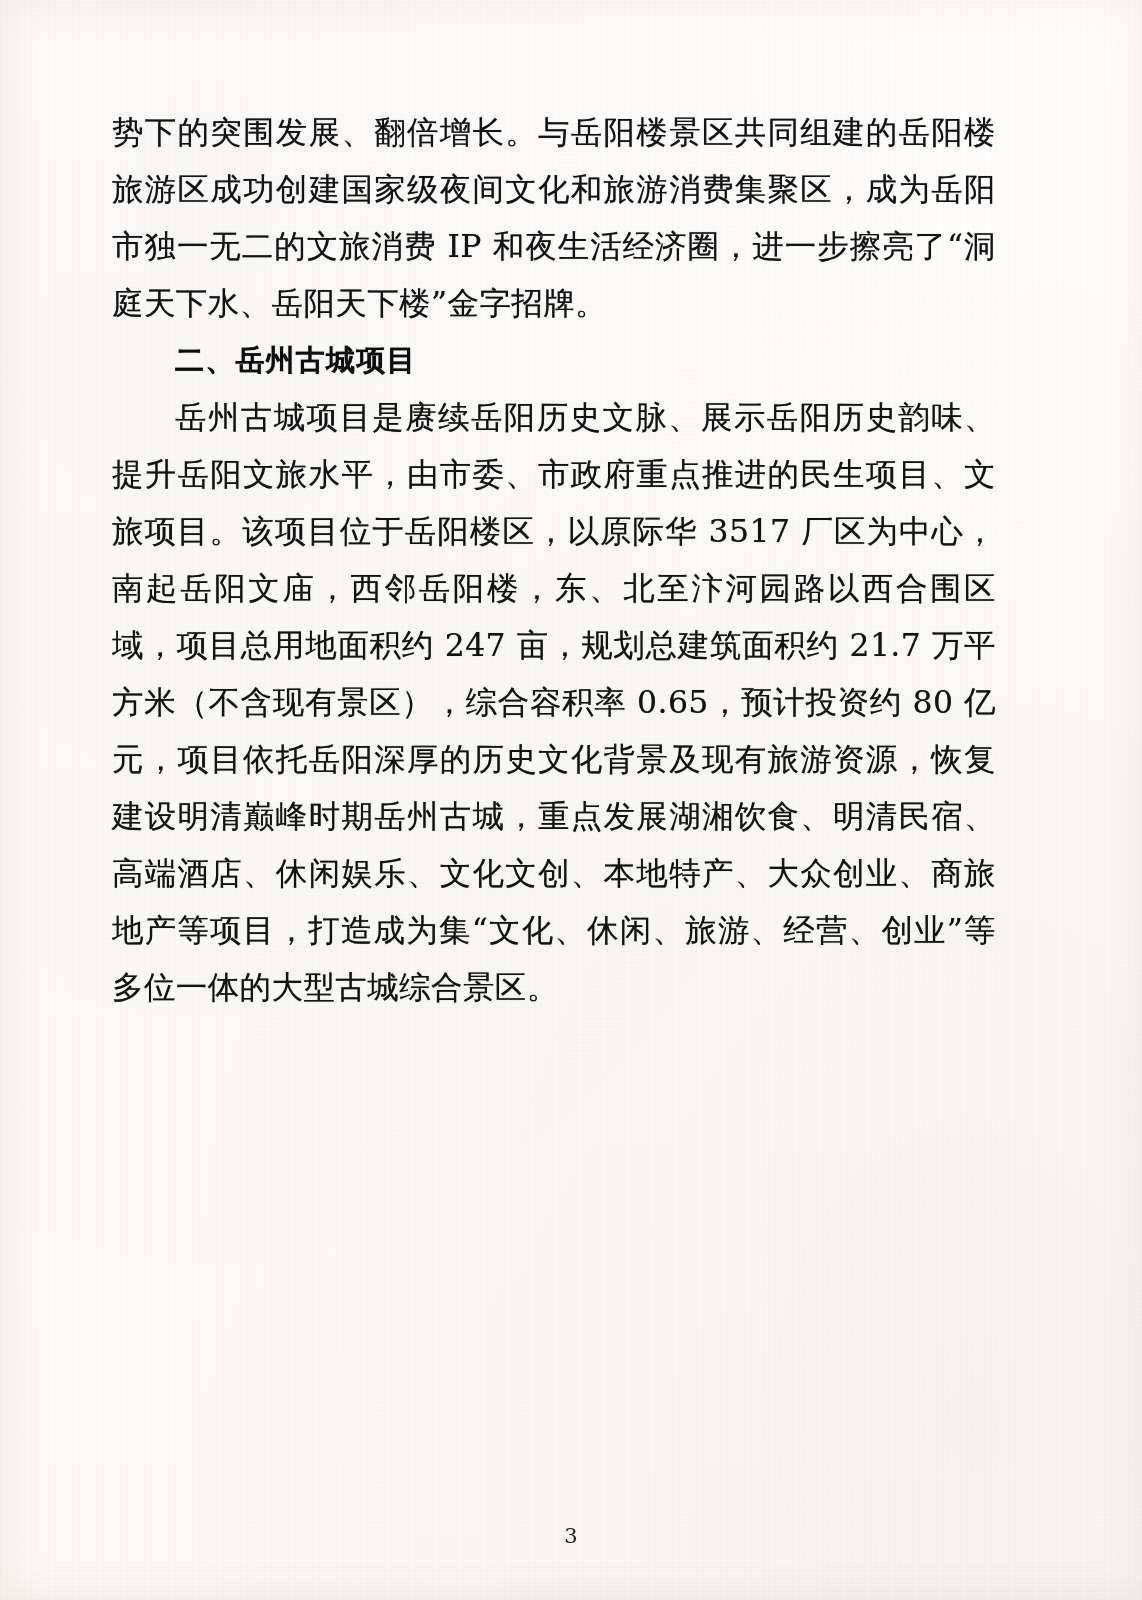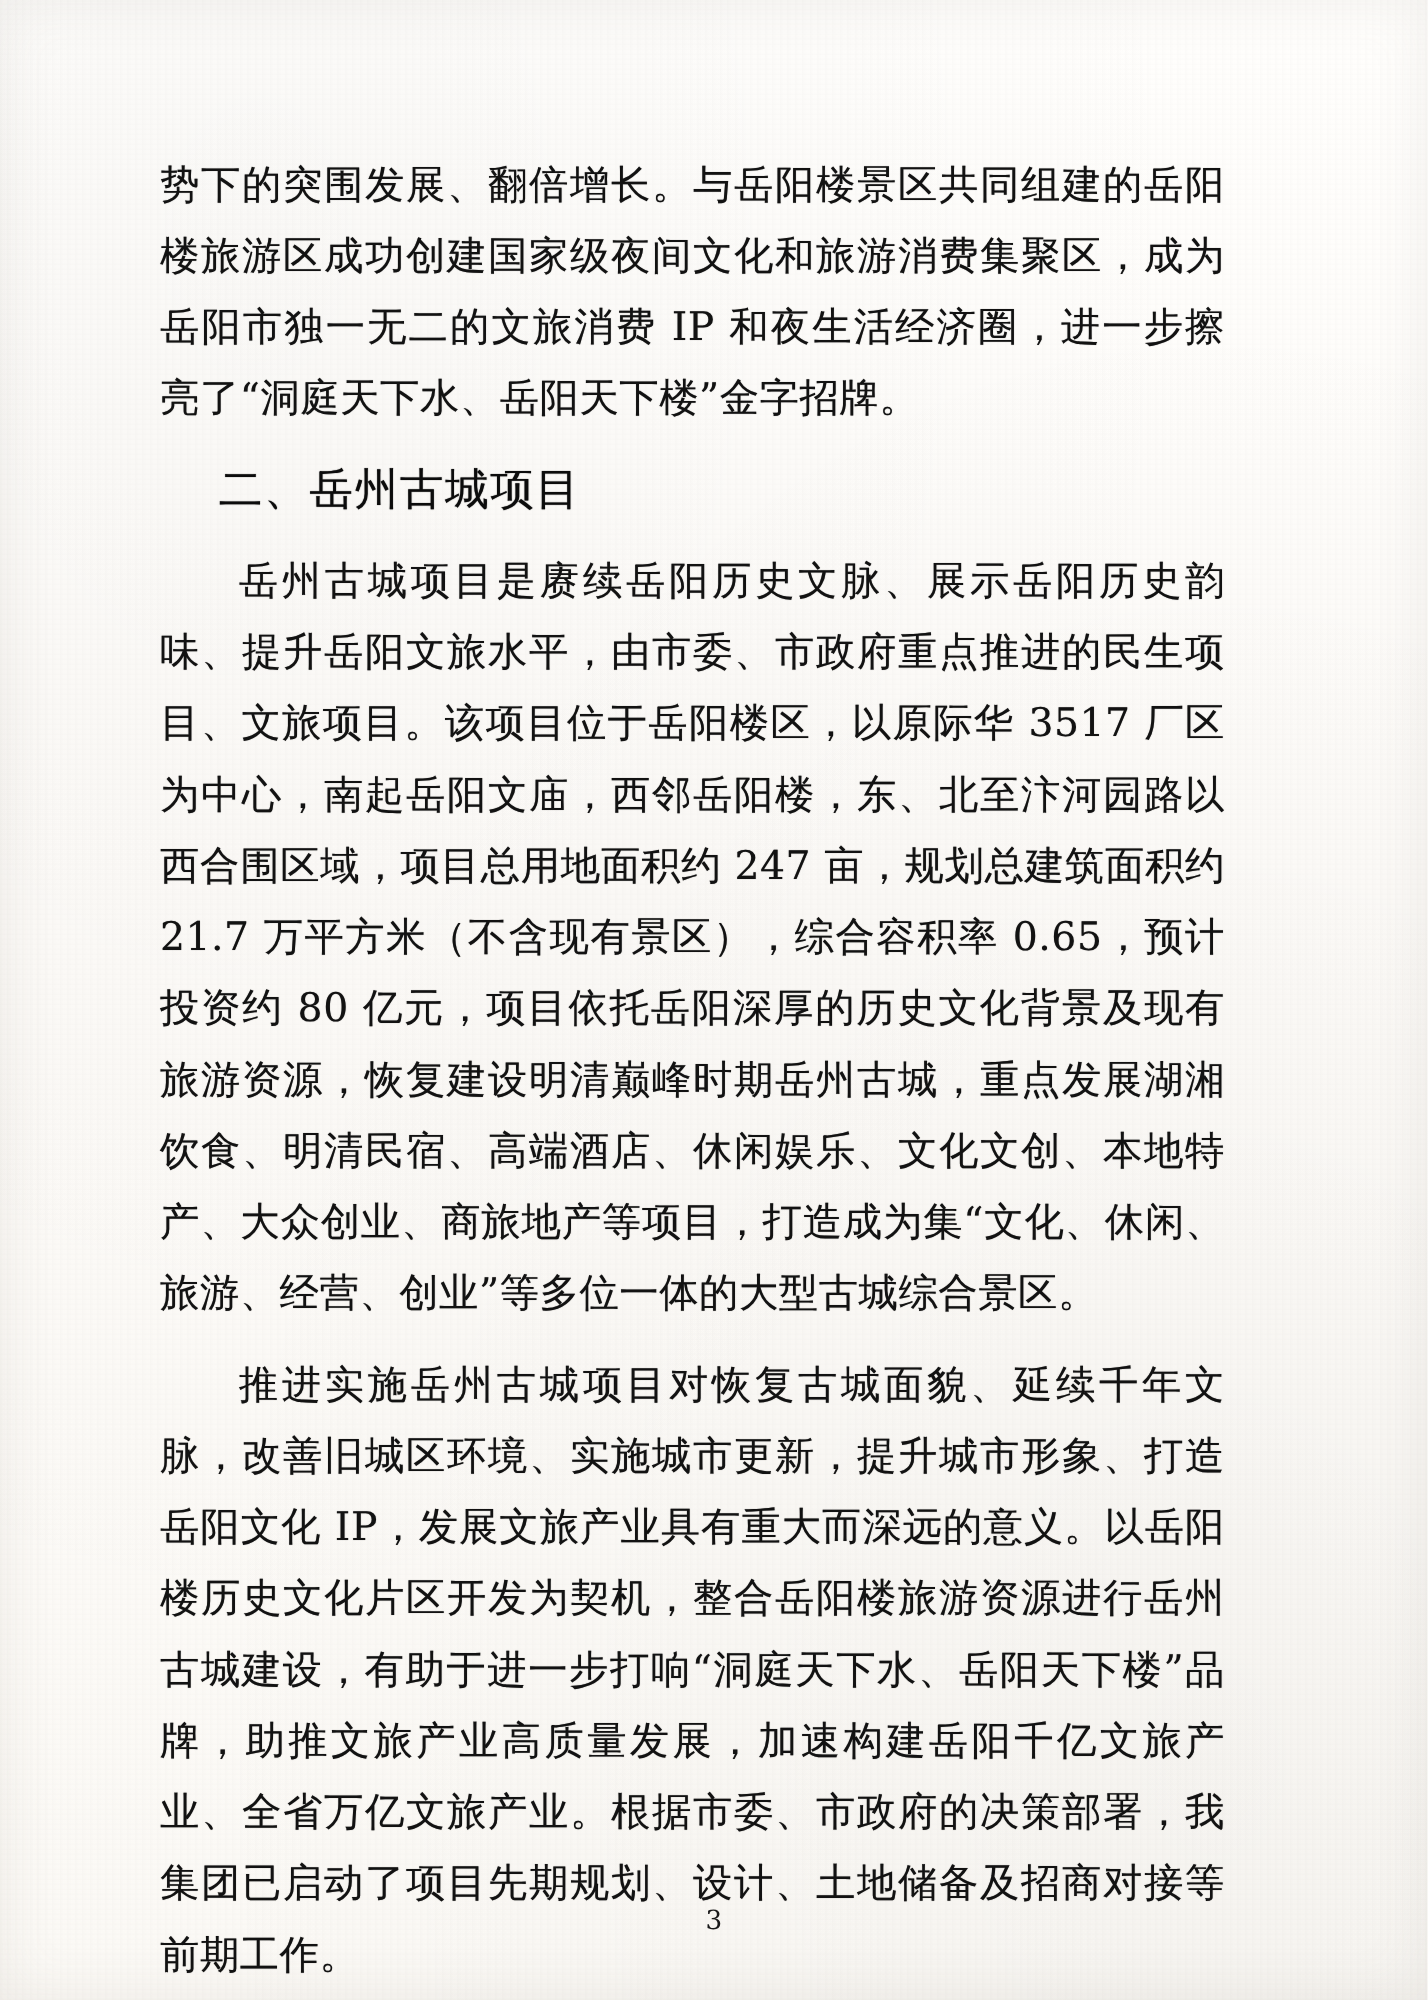--- a/index.html
+++ b/index.html
@@ -24,39 +24,39 @@
       radial-gradient(ellipse at 85% 88%, rgba(0,0,0,0.022), rgba(0,0,0,0) 62%),
       linear-gradient(180deg, #fffefc 0%, #fdfbf8 45%, #fbf9f5 100%);
   }
   .content {
     position: absolute;
     left: 112px;
     top: 104px;
     width: 884px;
   }
   p {
-    margin: 16px;
+    margin: 0;
     color: #121212;
     font-size: 31.5px;
     line-height: 57px;
     letter-spacing: 0.4px;
     text-align: justify;
     text-justify: inter-character;
     font-weight: 500;
     text-shadow: 0 0 0.7px rgba(0,0,0,0.55);
   }
   p.indent {
     text-indent: 63px;
   }
   .heading {
     margin: 0;
     color: #0c0c0c;
-    font-size: 35px;
+    font-size: 29px;
     line-height: 57px;
-    font-weight: 400;
+    font-weight: 700;
     text-indent: 63px;
     letter-spacing: 1.2px;
     font-family: "DejaVu Sans", sans-serif;
     text-shadow: 0 0 0.9px rgba(0,0,0,0.7);
   }
   .pagenum {
     position: absolute;
     left: 0;
     right: 0;
     bottom: 52px;
@@ -84,18 +84,17 @@
   }
 </style>
 </head>
 <body>
 
 <div class="page">
   <div class="content">
     <p class="body">势下的突围发展、翻倍增长。与岳阳楼景区共同组建的岳阳楼旅游区成功创建国家级夜间文化和旅游消费集聚区，成为岳阳市独一无二的文旅消费 IP 和夜生活经济圈，进一步擦亮了“洞庭天下水、岳阳天下楼”金字招牌。</p>
     <h2 class="heading">二、岳州古城项目</h2>
     <p class="indent">岳州古城项目是赓续岳阳历史文脉、展示岳阳历史韵味、提升岳阳文旅水平，由市委、市政府重点推进的民生项目、文旅项目。该项目位于岳阳楼区，以原际华 3517 厂区为中心，南起岳阳文庙，西邻岳阳楼，东、北至汴河园路以西合围区域，项目总用地面积约 247 亩，规划总建筑面积约 21.7 万平方米（不含现有景区），综合容积率 0.65，预计投资约 80 亿元，项目依托岳阳深厚的历史文化背景及现有旅游资源，恢复建设明清巅峰时期岳州古城，重点发展湖湘饮食、明清民宿、高端酒店、休闲娱乐、文化文创、本地特产、大众创业、商旅地产等项目，打造成为集“文化、休闲、旅游、经营、创业”等多位一体的大型古城综合景区。</p>
-    <p class="indent">推进实施岳州古城项目对恢复古城面貌、延续千年文脉，改善旧城区环境、实施城市更新，提升城市形象、打造岳阳文化 IP，发展文旅产业具有重大而深远的意义。以岳阳楼历史文化片区开发为契机，整合岳阳楼旅游资源进行岳州古城建设，有助于进一步打响“洞庭天下水、岳阳天下楼”品牌，助推文旅产业高质量发展，加速构建岳阳千亿文旅产业、全省万亿文旅产业。根据市委、市政府的决策部署，我集团已启动了项目先期规划、设计、土地储备及招商对接等前期工作。</p>
   </div>
   <div class="pagenum">3</div>
   <div class="grain"></div>
   <div class="edge-shadow"></div>
 </div>
 
 </body></html>

